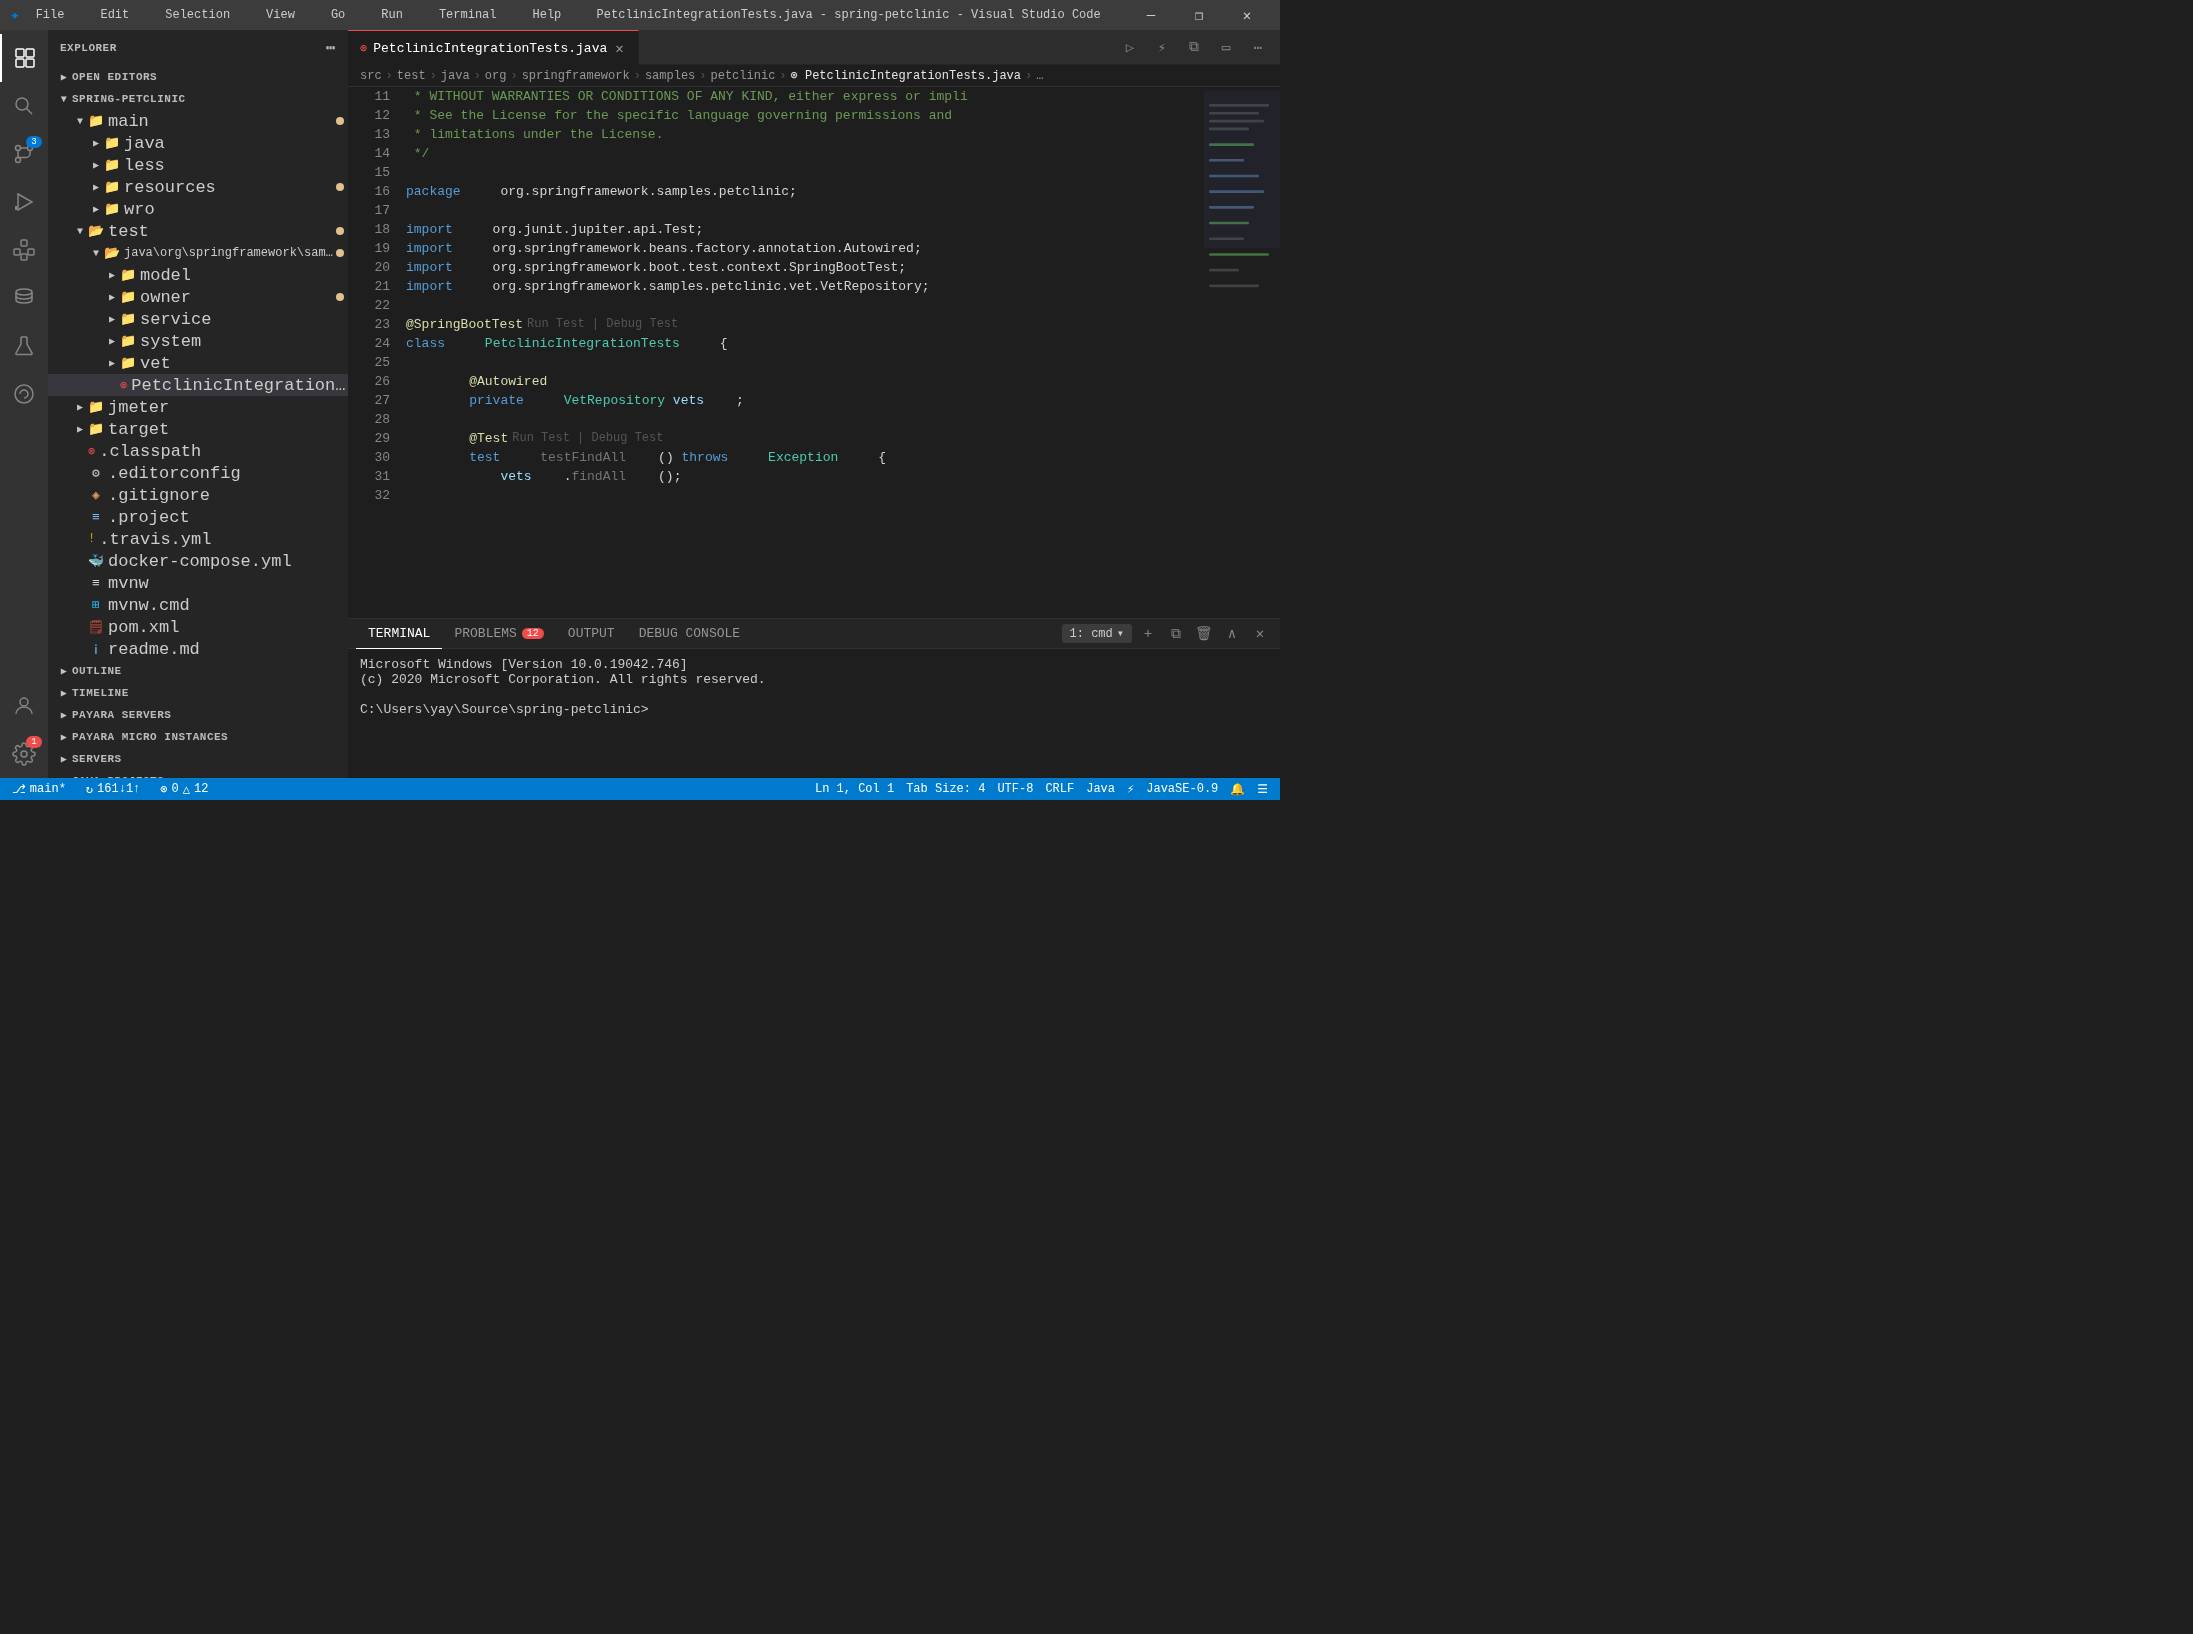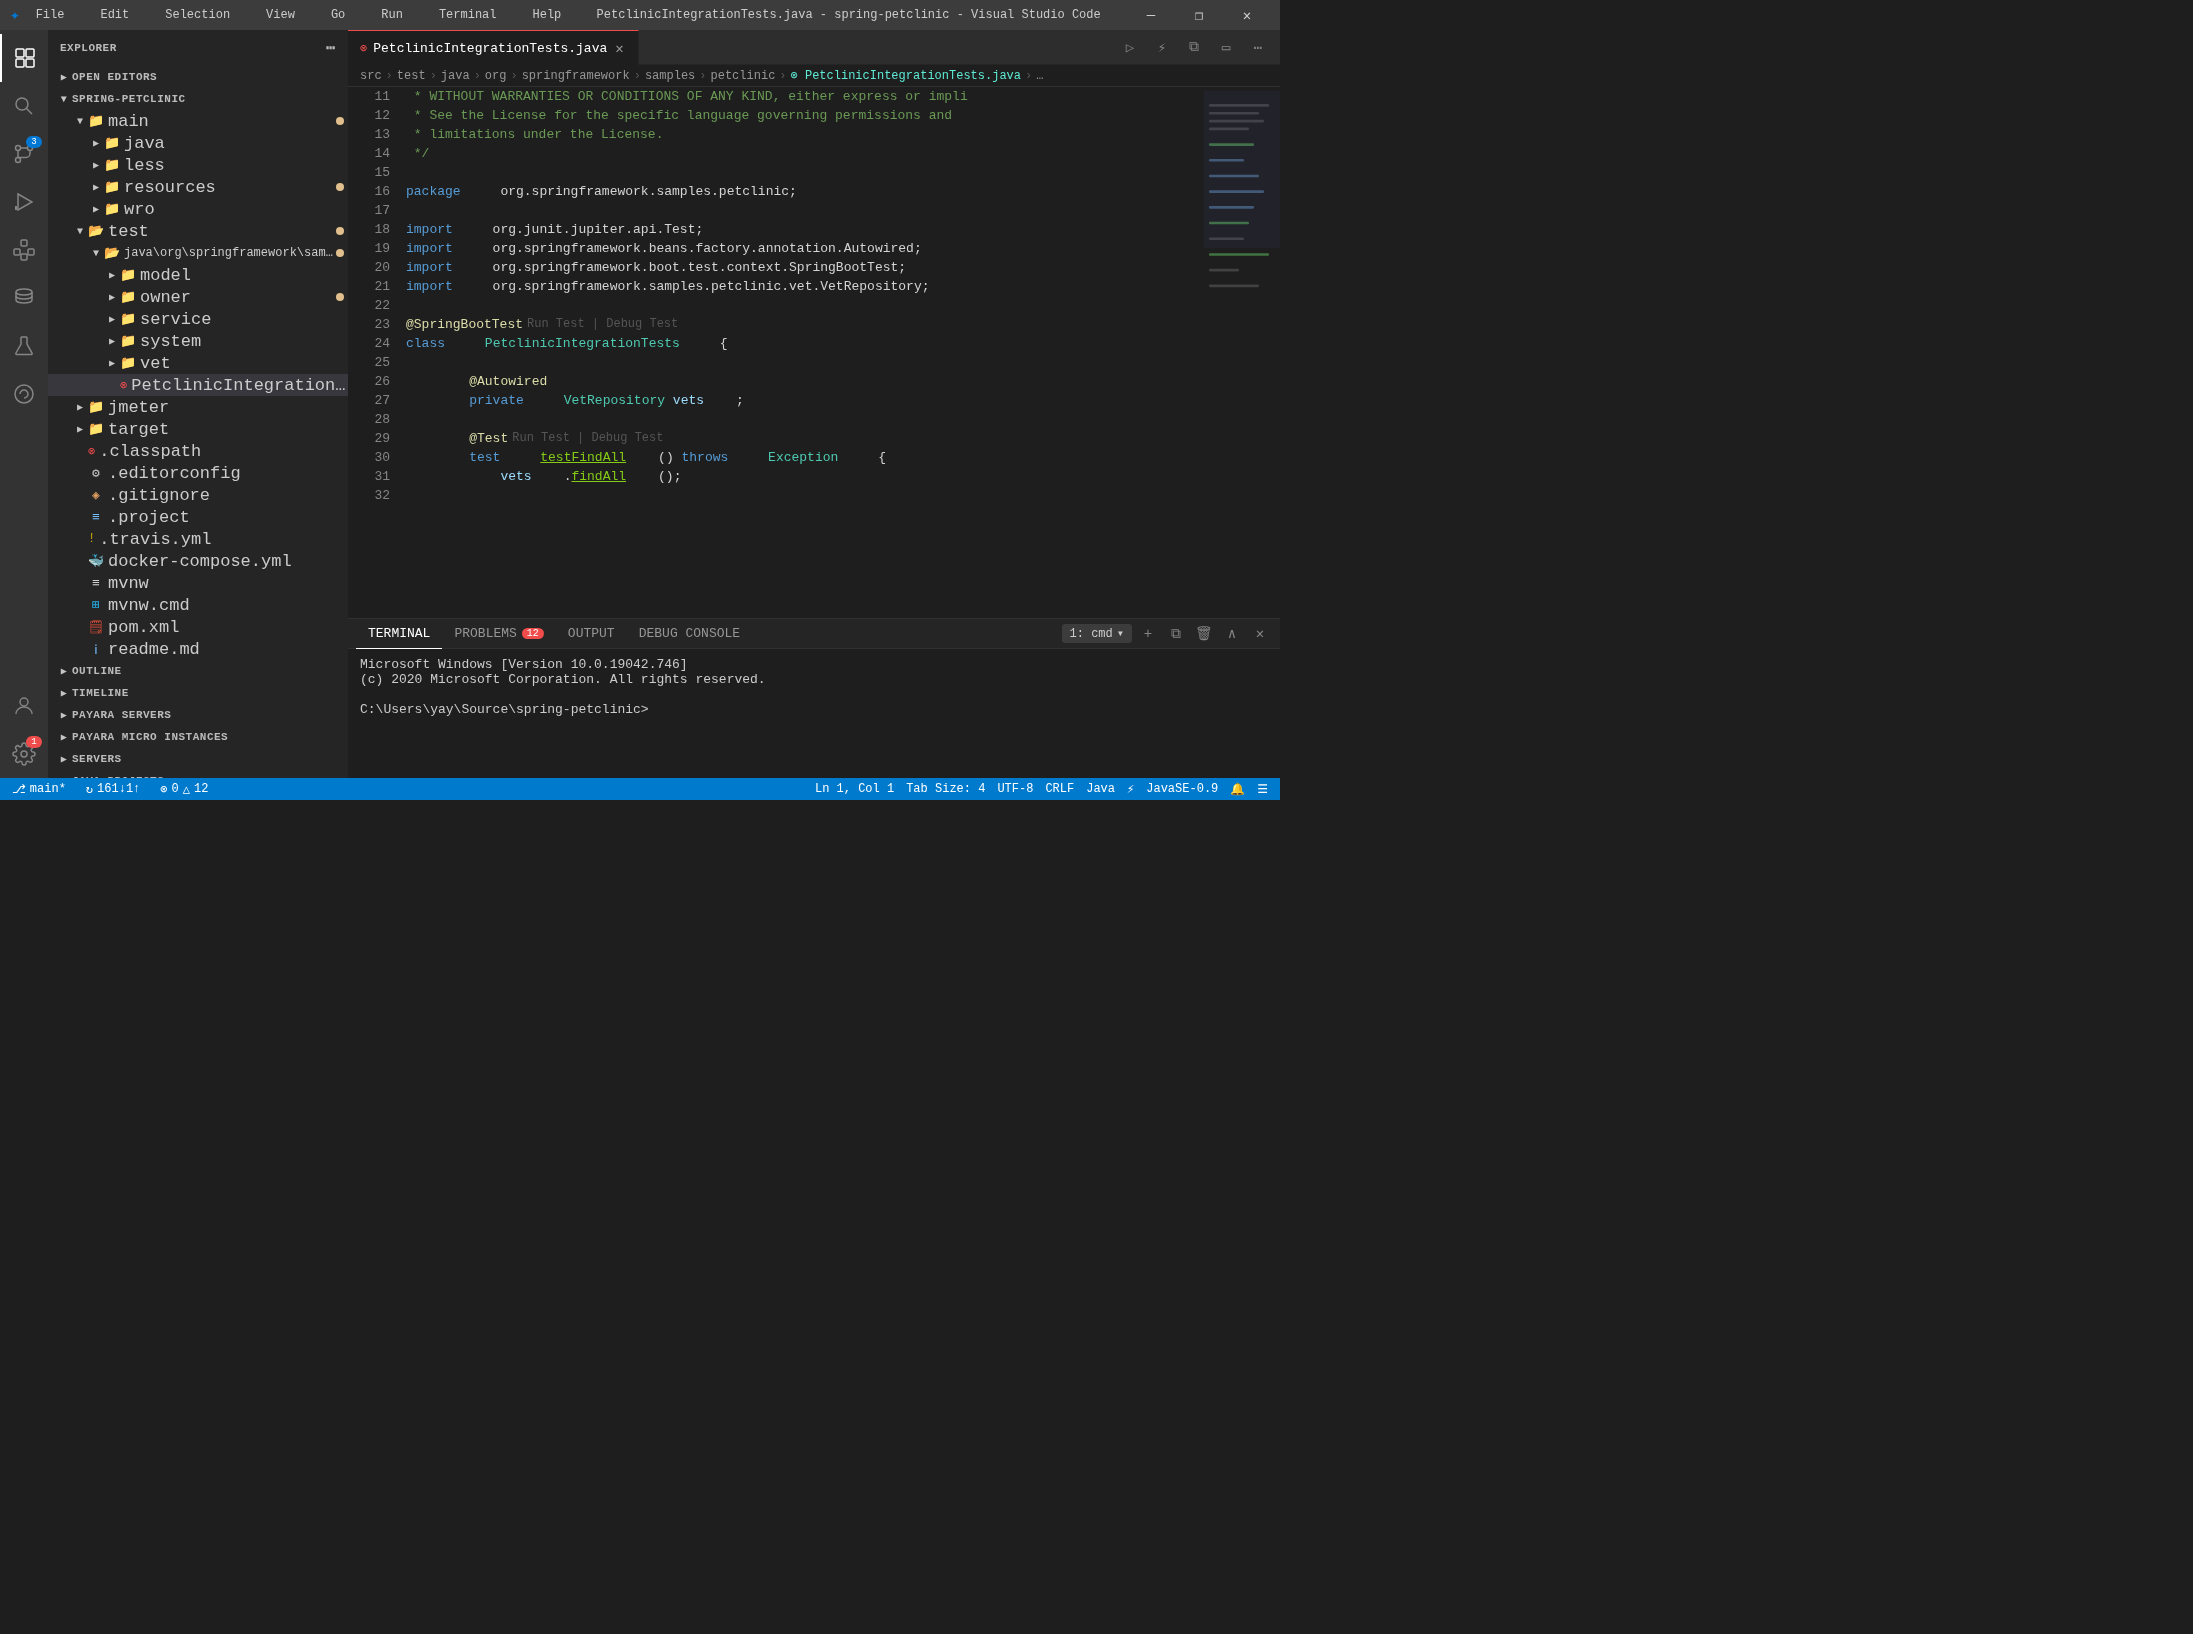--- a/index.html
+++ b/index.html
@@ -288,21 +288,21 @@
       align-items: center;
       padding: 0 12px;
       font-size: 12px;
       color: #969696;
       flex-shrink: 0;
       border-bottom: 1px solid #303030;
       gap: 4px;
     }
     .breadcrumb-sep { color: #555; }
     .breadcrumb-item { cursor: pointer; }
-    .breadcrumb-item.error { color: #5eead4; }
+    .breadcrumb-item.error { color: #e5e5e5; }
 
     
     .editor-content {
       flex: 1;
       display: flex;
       overflow: hidden;
     }
     .line-numbers {
       width: 50px;
       background: #1e1e1e;
@@ -329,21 +329,21 @@
 
     .code-line {
       height: 19px;
       white-space: pre;
       display: flex;
       align-items: center;
     }
 
     
     .kw-blue { color: #569cd6; }
-    .kw-yellow { color: #84cc16; text-decoration: underline; }
+    .kw-yellow { color: #737373; }
     .kw-lightblue { color: #9cdcfe; }
     .kw-white { color: #d4d4d4; margin-left: 32px; }
     .kw-comment { color: #6a9955; }
     .kw-ann { color: #dcdcaa; }
     .kw-teal { color: #4ec9b0; }
 
     .code-hint {
       color: #555555;
       font-size: 12px;
       display: inline-block;

